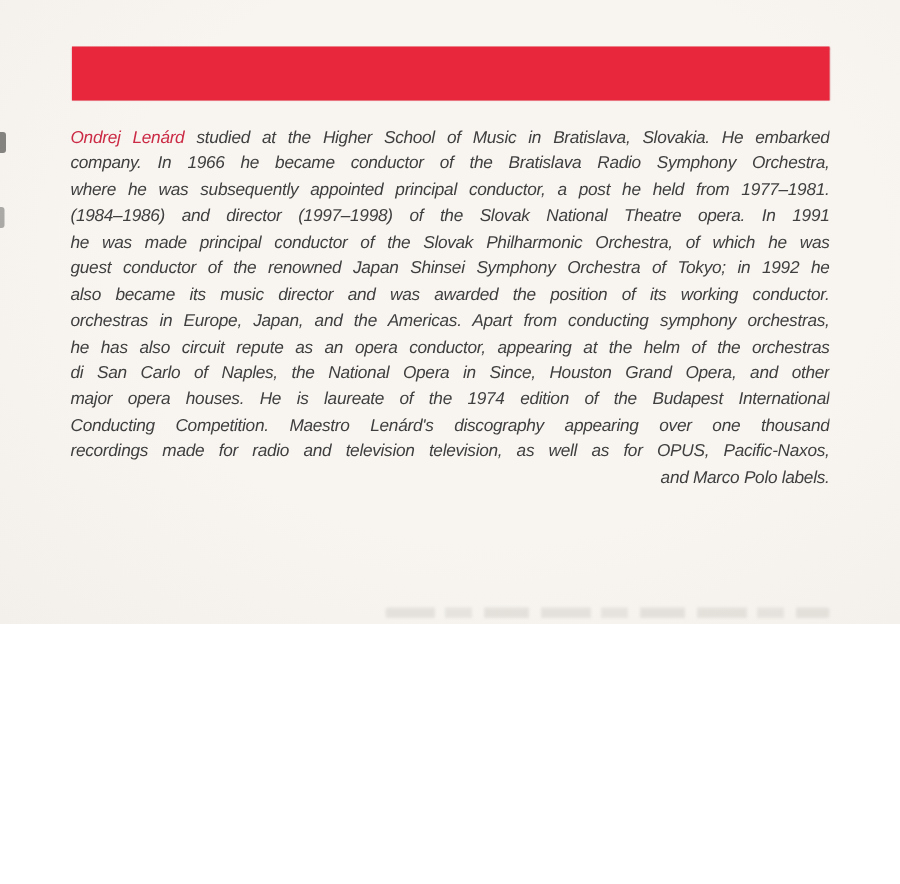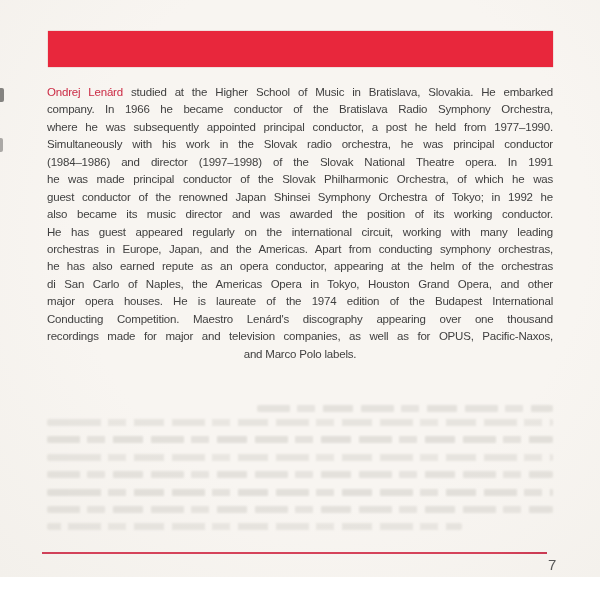--- a/index.html
+++ b/index.html
@@ -2,23 +2,24 @@
 <html><head>
 <meta charset="utf-8">
 <style>
   * { margin: 0; padding: 0; box-sizing: border-box; }
   html, body { width: 600px; height: 589px; }
   body { font-family: "Liberation Sans", "DejaVu Sans", sans-serif; }
 
   .scan-page {
     position: relative;
     width: 600px;
-    height: 577px;
+    height: 416px;
     overflow: hidden;
     background: radial-gradient(ellipse at 55% 40%, #f8f5f1 55%, #f3f0eb 100%);
+    font-style: italic;
   }
 
   
   .red-banner {
     position: absolute;
     left: 48px;
     top: 31px;
     width: 505px;
     height: 36px;
     background: #e8273c;
@@ -41,21 +42,21 @@
     overflow: hidden;
     text-align: justify;
     white-space: normal;
   }
   .line::after {
     content: "";
     display: inline-block;
     width: 100%;
     height: 0;
   }
-  .line.last { text-align: center; }
+  .line.last { text-align: right; }
   .line.last::after { content: none; }
   .lead-name { color: #cb2b45; }
 
   
   .showthrough {
     position: absolute;
     left: 47px;
     top: 419px;
     width: 506px;
   }
@@ -117,33 +118,31 @@
 </head>
 <body>
 
 <div class="scan-page">
 
   <div class="red-banner"></div>
 
   <div class="bio">
     <div class="line"><span class="lead-name">Ondrej Lenárd</span> <span>studied at the Higher School of Music in Bratislava, Slovakia. He embarked</span></div>
     <div class="line">company. In 1966 he became conductor of the Bratislava Radio Symphony Orchestra,</div>
-    <div class="line">where he was subsequently appointed principal conductor, a post he held from 1977–1990.</div>
-    <div class="line">Simultaneously with his work in the Slovak radio orchestra, he was principal conductor</div>
+    <div class="line">where he was subsequently appointed principal conductor, a post he held from 1977–1981.</div>
     <div class="line">(1984–1986) and director (1997–1998) of the Slovak National Theatre opera. In 1991</div>
     <div class="line">he was made principal conductor of the Slovak Philharmonic Orchestra, of which he was</div>
     <div class="line">guest conductor of the renowned Japan Shinsei Symphony Orchestra of Tokyo; in 1992 he</div>
     <div class="line">also became its music director and was awarded the position of its working conductor.</div>
-    <div class="line">He has guest appeared regularly on the international circuit, working with many leading</div>
     <div class="line">orchestras in Europe, Japan, and the Americas. Apart from conducting symphony orchestras,</div>
-    <div class="line">he has also earned repute as an opera conductor, appearing at the helm of the orchestras</div>
-    <div class="line">di San Carlo of Naples, the Americas Opera in Tokyo, Houston Grand Opera, and other</div>
+    <div class="line">he has also circuit repute as an opera conductor, appearing at the helm of the orchestras</div>
+    <div class="line">di San Carlo of Naples, the National Opera in Since, Houston Grand Opera, and other</div>
     <div class="line">major opera houses. He is laureate of the 1974 edition of the Budapest International</div>
     <div class="line">Conducting Competition. Maestro Lenárd's discography appearing over one thousand</div>
-    <div class="line">recordings made for major and television companies, as well as for OPUS, Pacific-Naxos,</div>
+    <div class="line">recordings made for radio and television television, as well as for OPUS, Pacific-Naxos,</div>
     <div class="line last">and Marco Polo labels.</div>
   </div>
 
   <div class="showthrough">
     <div class="gline partial"></div>
     <div class="gline"></div>
     <div class="gline"></div>
     <div class="gline"></div>
     <div class="gline"></div>
     <div class="gline"></div>

